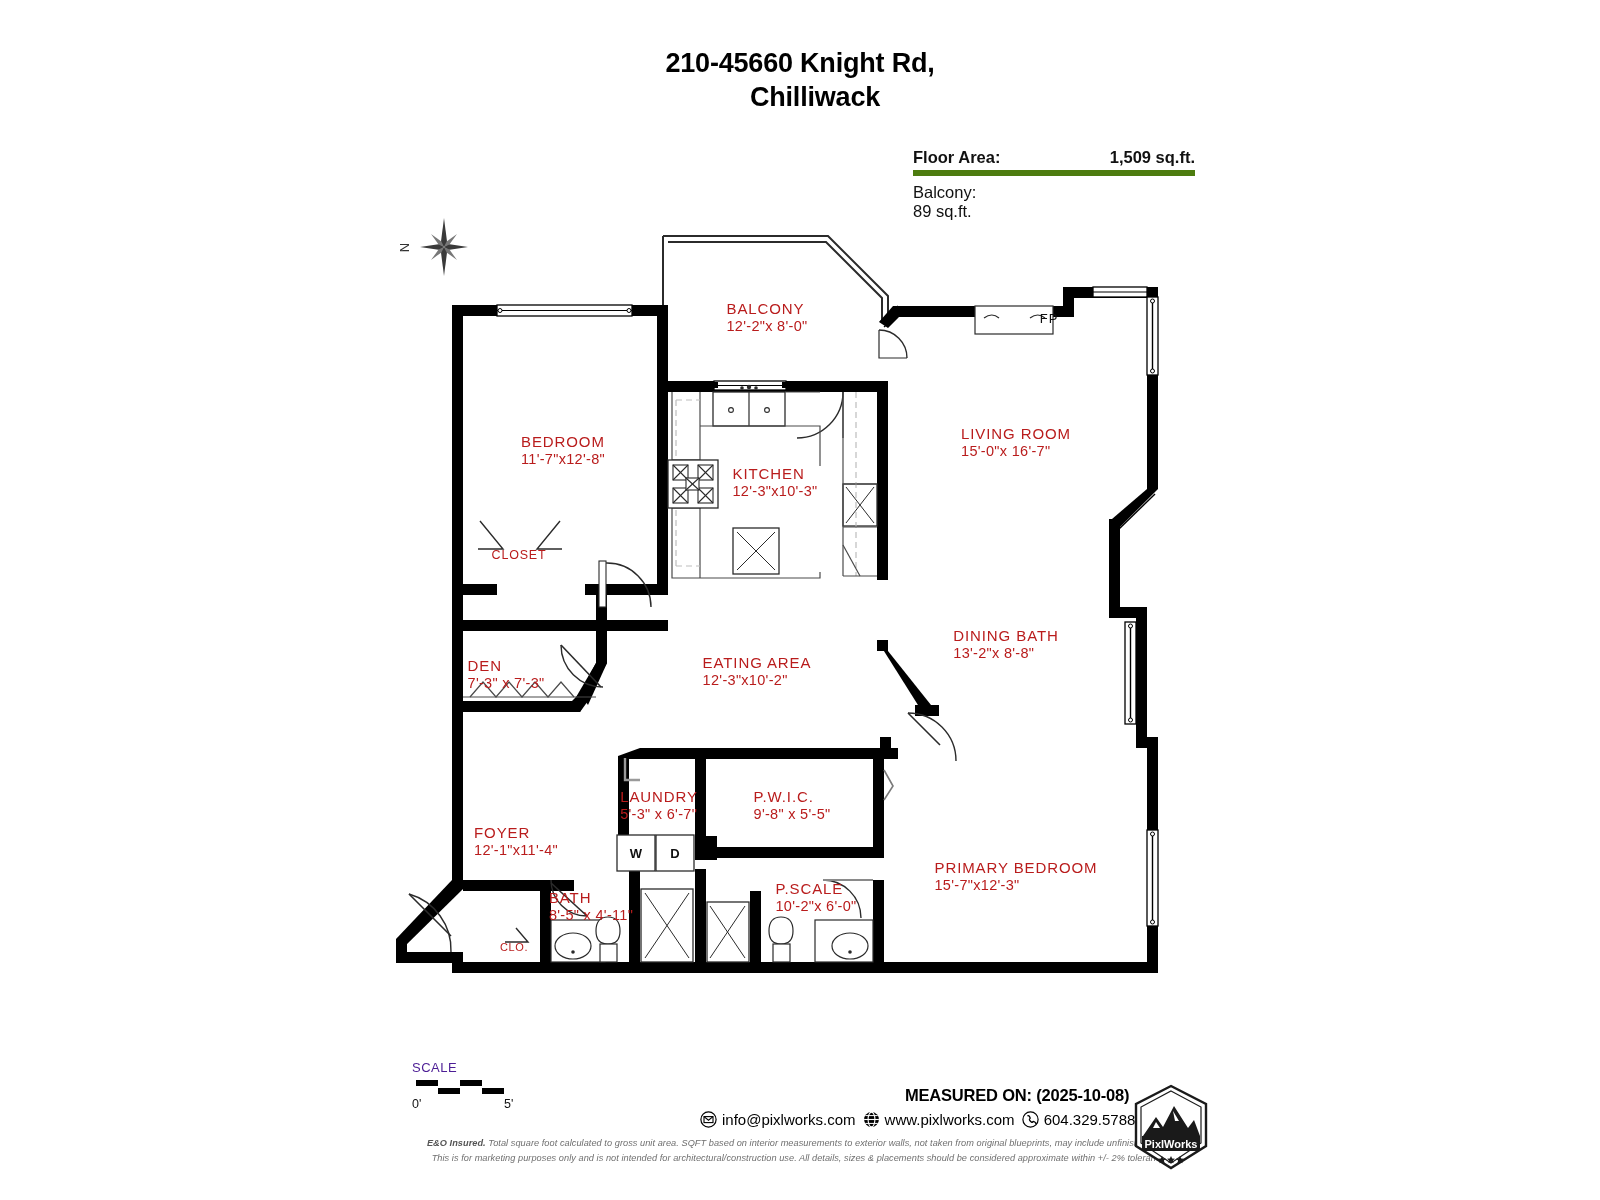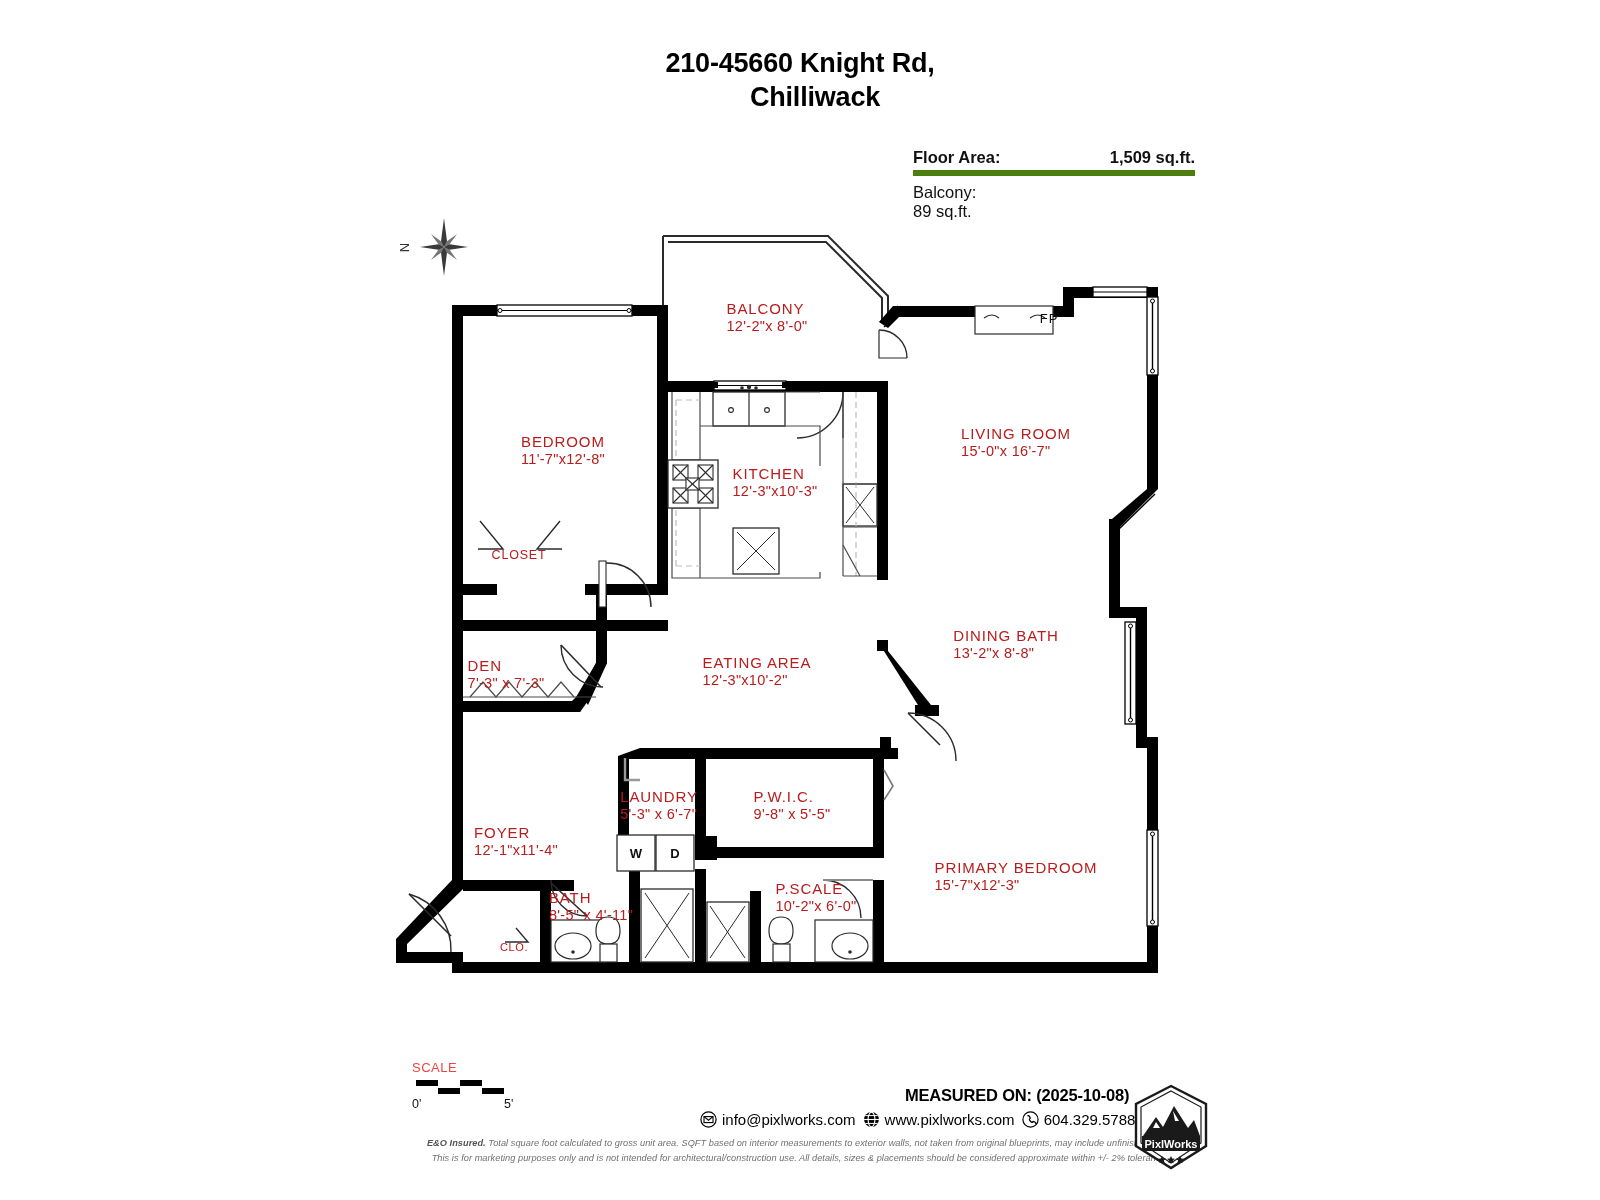--- a/index.html
+++ b/index.html
@@ -51,21 +51,21 @@
 
   
   #compass{position:absolute;left:400px;top:216px;width:76px;height:62px;}
   #compass-n{
     position:absolute;left:0px;top:24px;font-size:13px;
     transform:rotate(-90deg);transform-origin:center;color:#333;
   }
 
   
   #scale-block{position:absolute;left:412px;top:1060px;width:120px;}
-  #scale-word{font-size:13px;letter-spacing:0.5px;color:#ef4444;}
+  #scale-word{font-size:13px;letter-spacing:0.5px;color:#4c1d95;}
   #scale-bar{position:relative;width:88px;height:16px;margin-top:5px;margin-left:4px;}
   .seg{position:absolute;width:22px;height:6px;background:#000;}
   #scale-ends{position:relative;width:104px;margin-top:1px;height:14px;}
   #scale-zero{position:absolute;left:0;font-size:12.5px;}
   #scale-five{position:absolute;left:92px;font-size:12.5px;}
 
   
   #measured-on{
     position:absolute;left:905px;top:1086px;font-size:16.5px;font-weight:bold;letter-spacing:-0.2px;color:#000;
   }

